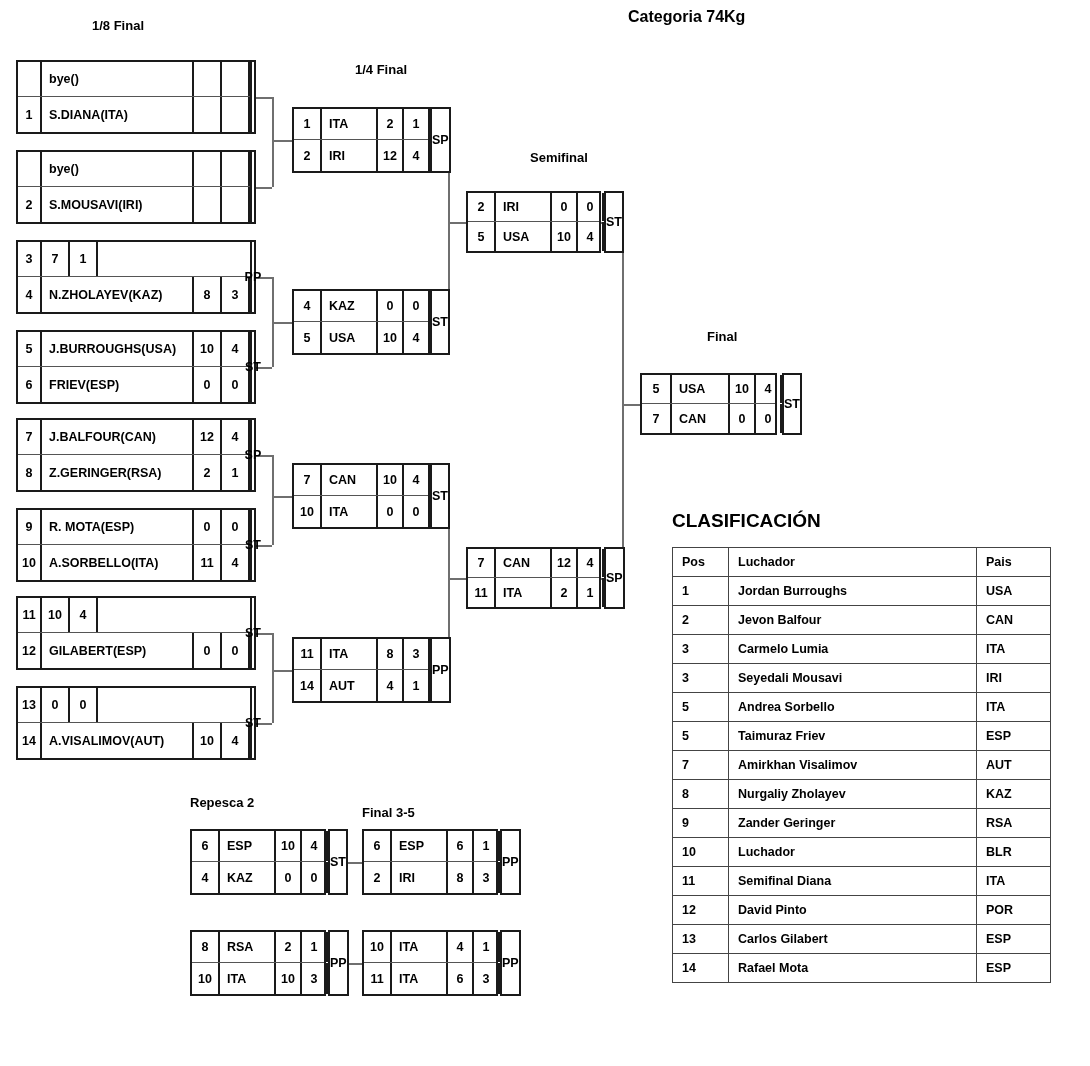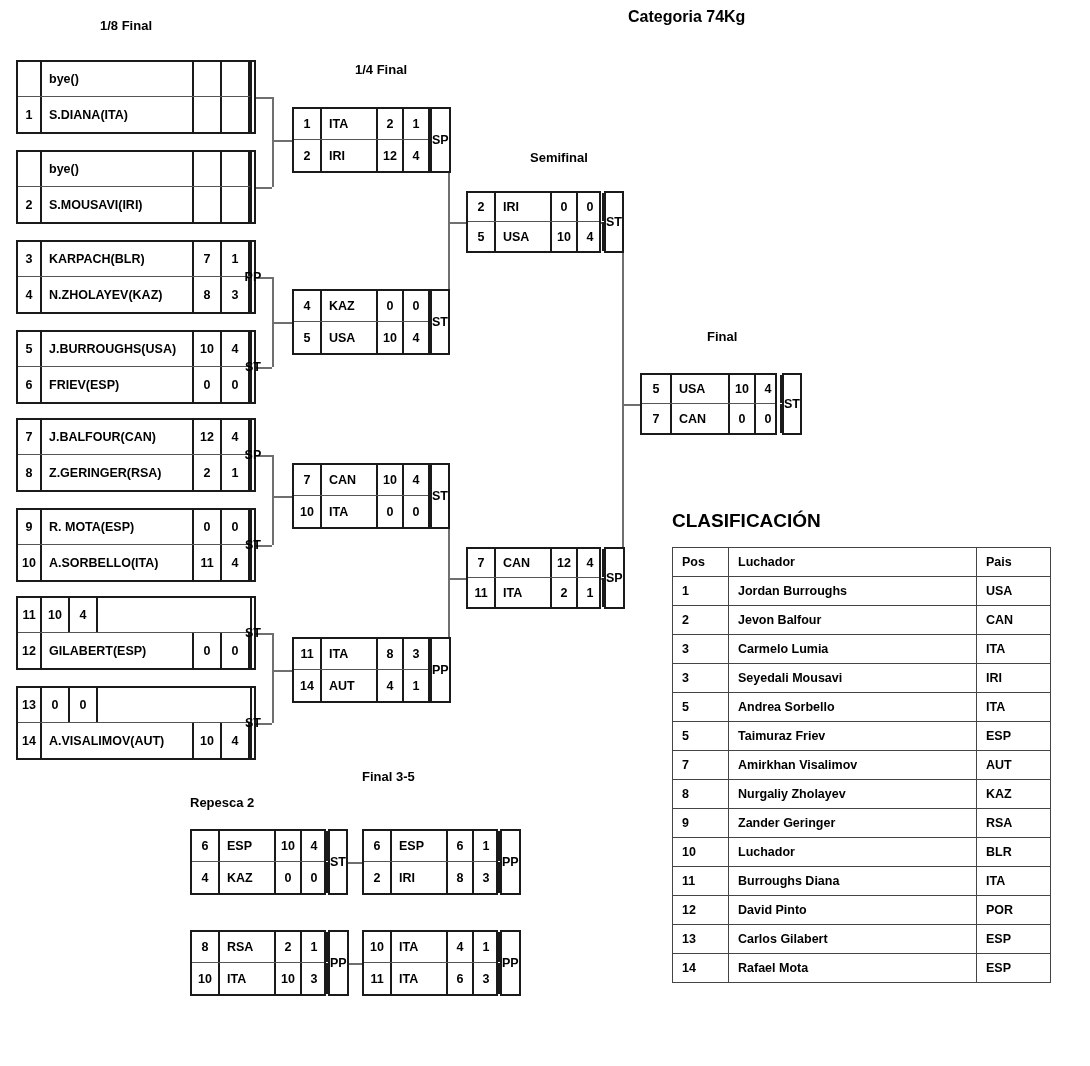--- a/index.html
+++ b/index.html
@@ -114,26 +114,26 @@
   table.clasif td.pais{width:74px;}
   table.clasif tr.head td{font-weight:bold;}
 </style>
 </head>
 <body>
 
 <div id="root">
 
   <div class="page-title" style="left:628px;top:8px;">Categoria 74Kg</div>
 
-  <div class="round-title" style="left:100px;top:18px;">1/8 Final</div>
+  <div class="round-title" style="left:92px;top:18px;">1/8 Final</div>
   <div class="round-title" style="left:355px;top:62px;">1/4 Final</div>
   <div class="round-title" style="left:530px;top:150px;">Semifinal</div>
   <div class="round-title" style="left:707px;top:329px;">Final</div>
   <div class="round-title" style="left:190px;top:795px;">Repesca 2</div>
-  <div class="round-title" style="left:362px;top:769px;">Final 3-5</div>
+  <div class="round-title" style="left:362px;top:805px;">Final 3-5</div>
 
   <div class="col-head" style="left:18px;top:38px;">Nº</div>
   <div class="col-head" style="left:110px;top:38px;">Nombre</div>
   <div class="col-head" style="left:180px;top:38px;">PT</div>
   <div class="col-head" style="left:207px;top:38px;">PC</div>
 
   <div id="connectors">
       <div class="ln lnh" style="left: 256px; top: 97px; width: 16px;"></div>
       <div class="ln lnh" style="left: 256px; top: 187px; width: 16px;"></div>
       <div class="ln lnv" style="left: 272px; top: 97px; height: 90px;"></div>
@@ -205,21 +205,20 @@
           <div class="cell c-pc" style="width: 28px; flex: 0 0 28px;"></div>
           <div class="cell" style="flex: 1 1 auto;"></div>
         </div>
         <div class="res-col" style="left: 232px; width: 5.8px;">
           <span></span>
         </div>
       </div>
       <div class="match" style="left: 16px; top: 240px; width: 240px; height: 74px;">
         <div class="mrow top">
           <div class="cell c-num" style="width: 24px; flex: 0 0 24px;">3</div>
-          <div class="cell c-name" style="width: 152px; flex: 0 0 152px;">KARPACH(BLR)</div>
           <div class="cell c-pt" style="width: 28px; flex: 0 0 28px;">7</div>
           <div class="cell c-pc" style="width: 28px; flex: 0 0 28px;">1</div>
           <div class="cell" style="flex: 1 1 auto;"></div>
         </div>
         <div class="mrow">
           <div class="cell c-num" style="width: 24px; flex: 0 0 24px;">4</div>
           <div class="cell c-name" style="width: 152px; flex: 0 0 152px;">N.ZHOLAYEV(KAZ)</div>
           <div class="cell c-pt" style="width: 28px; flex: 0 0 28px;">8</div>
           <div class="cell c-pc" style="width: 28px; flex: 0 0 28px;">3</div>
           <div class="cell" style="flex: 1 1 auto;"></div>
@@ -585,21 +584,21 @@
           <td class="name">Zander Geringer</td>
           <td class="pais">RSA</td>
         </tr>
         <tr>
           <td class="pos">10</td>
           <td class="name">Luchador</td>
           <td class="pais">BLR</td>
         </tr>
         <tr>
           <td class="pos">11</td>
-          <td class="name">Burroughs Diana</td>
+          <td class="name">Semifinal Diana</td>
           <td class="pais">ITA</td>
         </tr>
         <tr>
           <td class="pos">12</td>
           <td class="name">David Pinto</td>
           <td class="pais">POR</td>
         </tr>
         <tr>
           <td class="pos">13</td>
           <td class="name">Carlos Gilabert</td>

